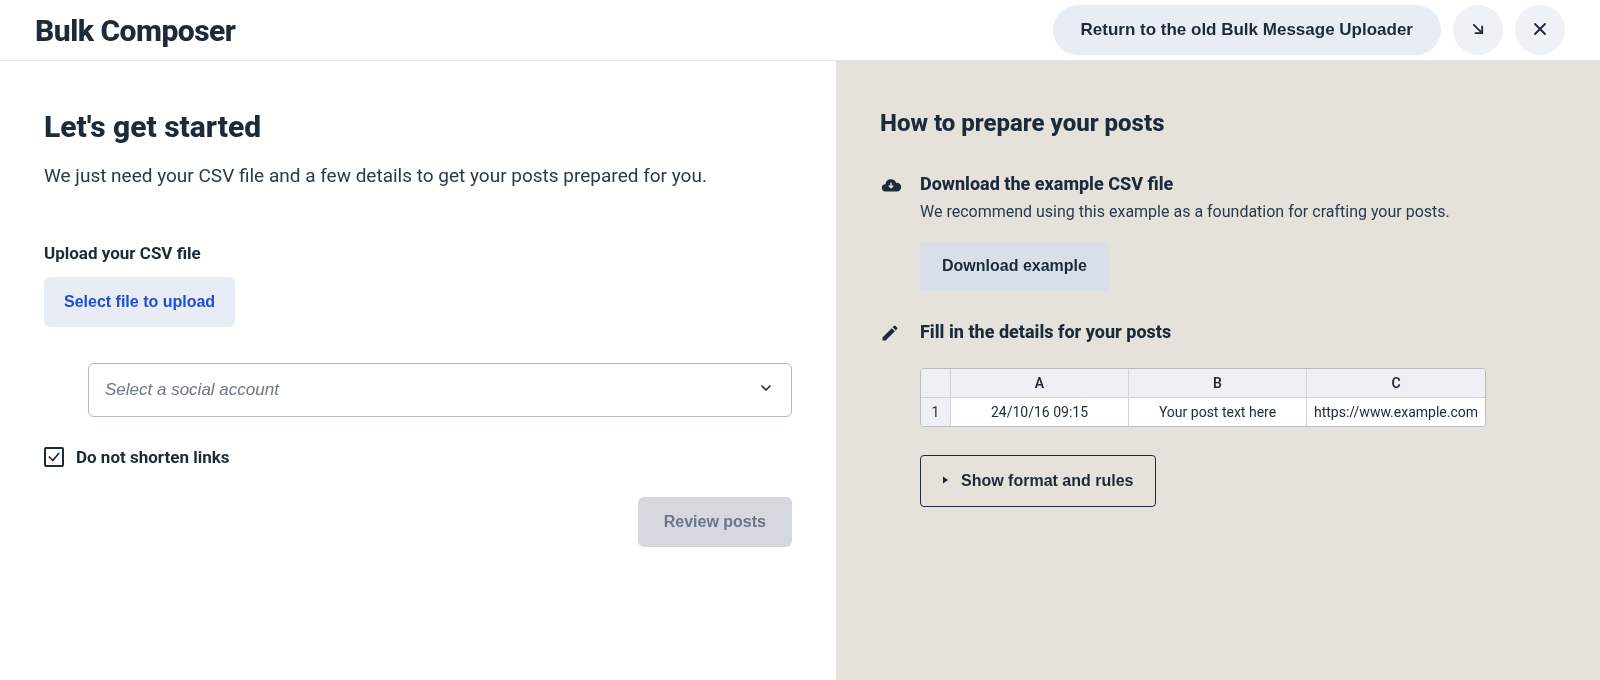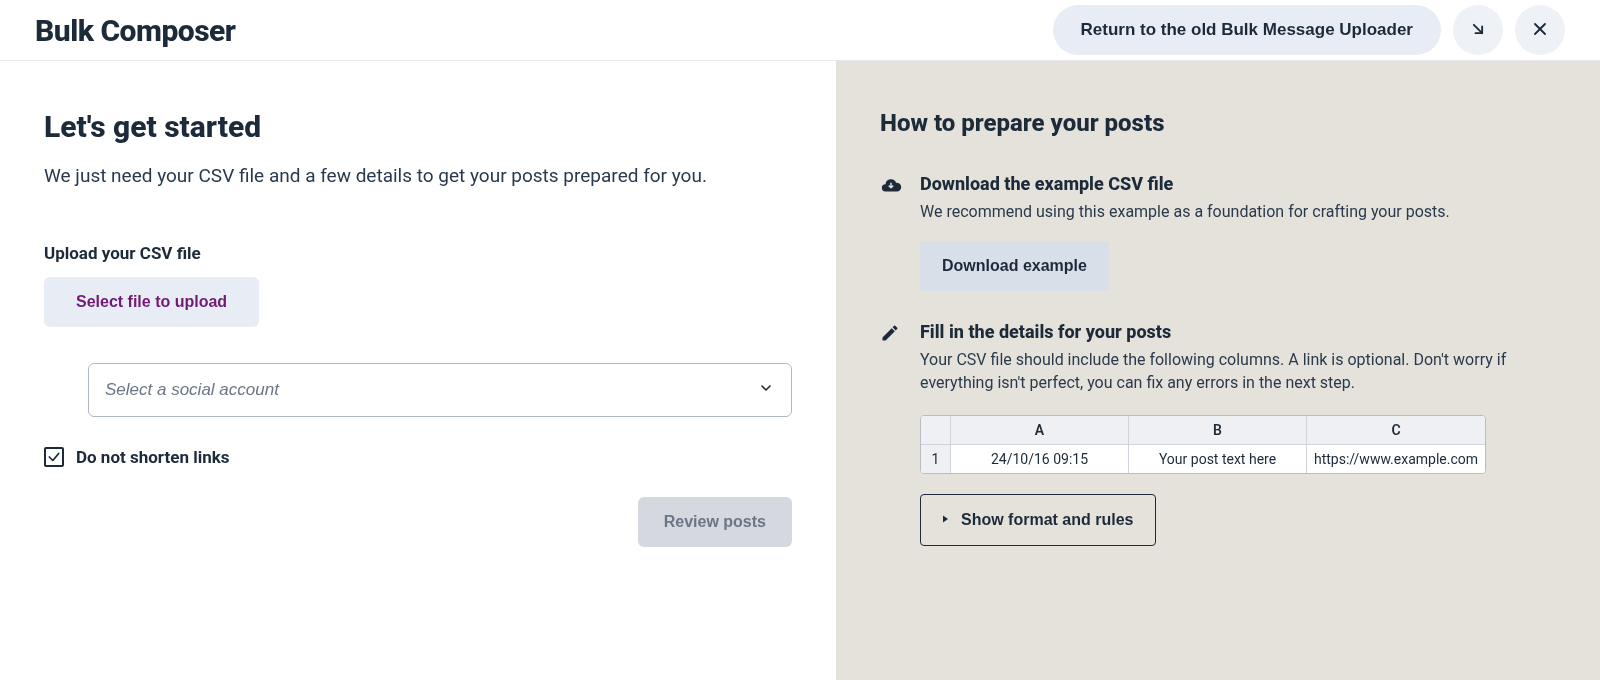--- a/index.html
+++ b/index.html
@@ -74,25 +74,25 @@
     margin-bottom: 56px;
   }
 
   .upload-label {
     font-size: 17px;
     font-weight: 700;
     margin-bottom: 14px;
   }
   .select-file-btn {
     background: #e8edf5;
-    color: #701a75;
+    color: #1d4ed8;
     border: none;
     border-radius: 6px;
     height: 50px;
-    padding: 0 32px;
+    padding: 0 20px;
     font-size: 16px;
     font-weight: 700;
     cursor: pointer;
   }
 
   .select-wrap {
     margin-top: 36px;
     position: relative;
     margin-left: 44px;
   }
@@ -222,21 +222,21 @@
   }
   .mini-table-row:last-child .mini-table-cell { border-bottom: none; }
   .mini-table-row .mini-table-cell:last-child { border-right: none; }
   .mini-table-row:not(:last-child) { border-bottom: 1px solid #cfd3db; }
   .col-idx   { width: 30px; }
   .col-a     { width: 178px; }
   .col-b     { width: 178px; }
   .col-c     { width: 178px; }
 
   .show-rules-btn {
-    margin-top: 16px;
+    margin-top: 24px;
     background: transparent;
     border: 1.5px solid #1c2a3a;
     border-radius: 4px;
     height: 52px;
     padding: 0 22px 0 18px;
     font-size: 16px;
     font-weight: 700;
     color: #1c2a3a;
     display: inline-flex;
     align-items: center;
@@ -318,21 +318,20 @@
     </div>
 
     <div class="step">
       <div class="step-icon">
         <svg width="20" height="20" viewBox="0 0 24 24" fill="currentColor">
             <path d="M3 17.25V21h3.75L17.81 9.94l-3.75-3.75L3 17.25zM20.71 7.04a1 1 0 0 0 0-1.41l-2.34-2.34a1 1 0 0 0-1.41 0l-1.83 1.83 3.75 3.75 1.83-1.83z"></path>
           </svg>
       </div>
       <div class="step-body">
         <div class="step-title">Fill in the details for your posts</div>
-        <div class="step-desc">Your CSV file should include the following columns. A link is optional. Don't worry if everything isn't perfect, you can fix any errors in the next step.</div>
 
         <div class="mini-table">
           <div class="mini-table-row header-row">
             <div class="mini-table-cell col-idx"></div>
             <div class="mini-table-cell col-a">A</div>
             <div class="mini-table-cell col-b">B</div>
             <div class="mini-table-cell col-c">C</div>
           </div>
           <div class="mini-table-row">
             <div class="mini-table-cell col-idx" style="background:#eef0f3;">1</div>

